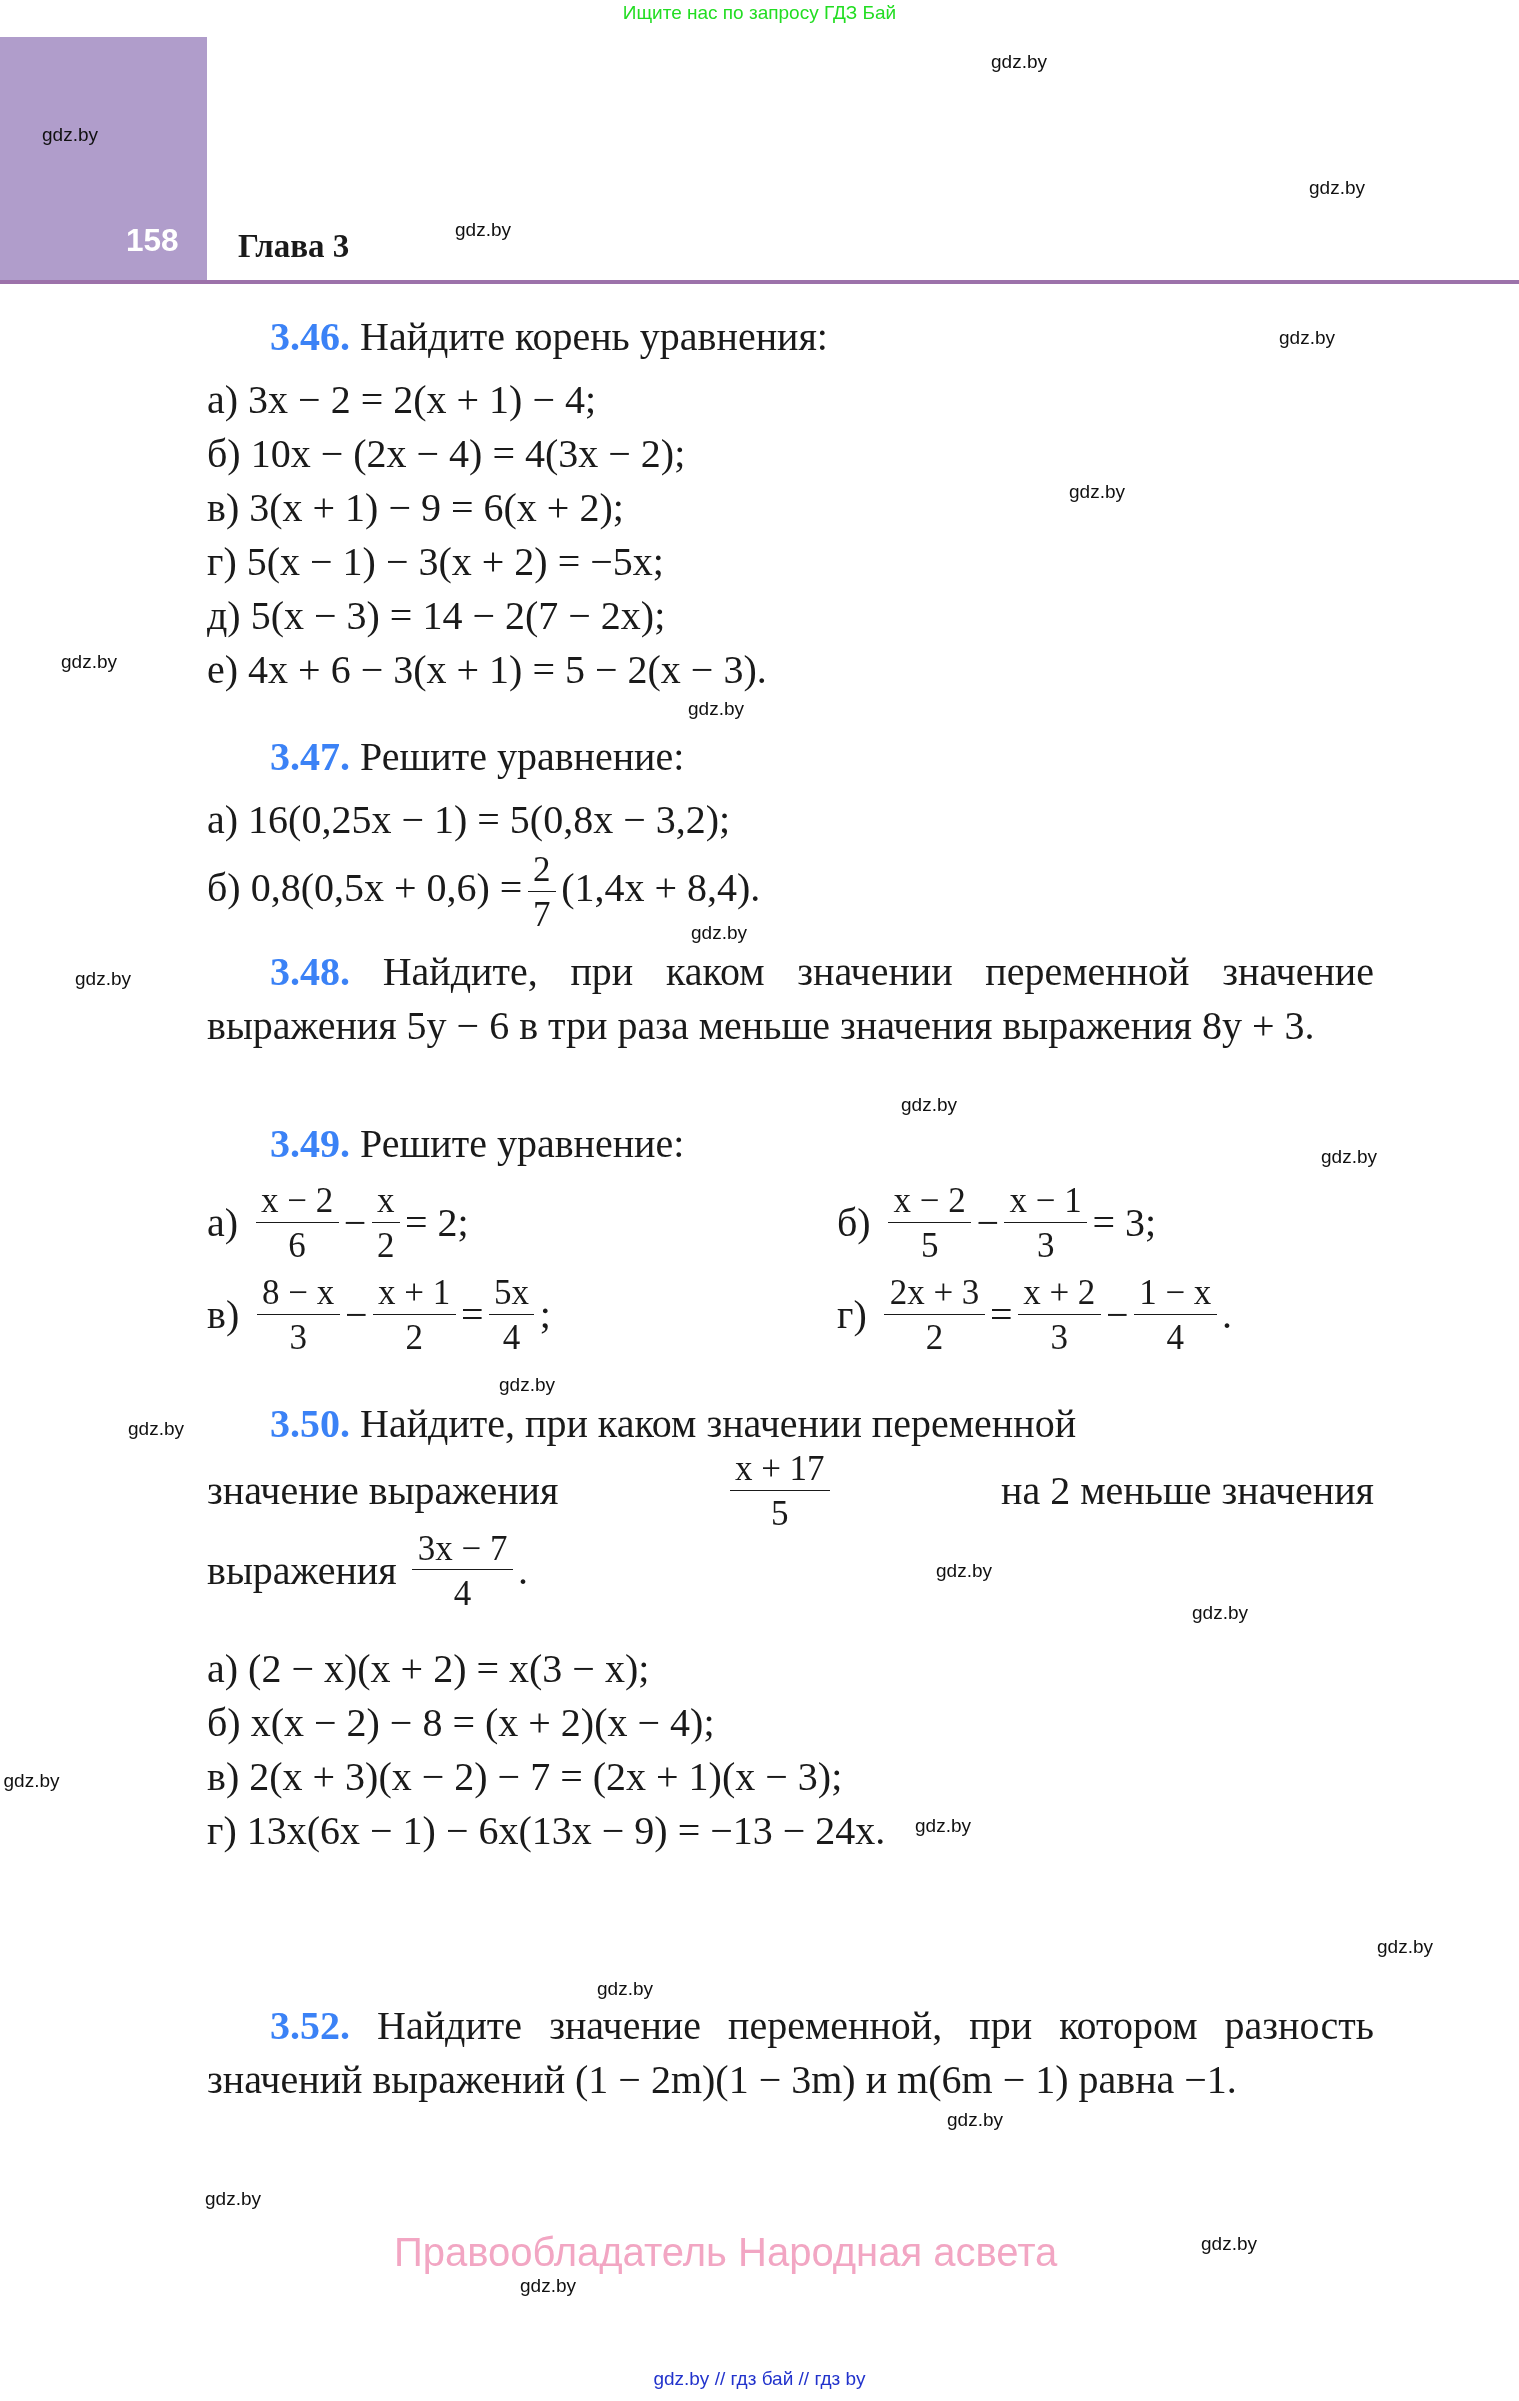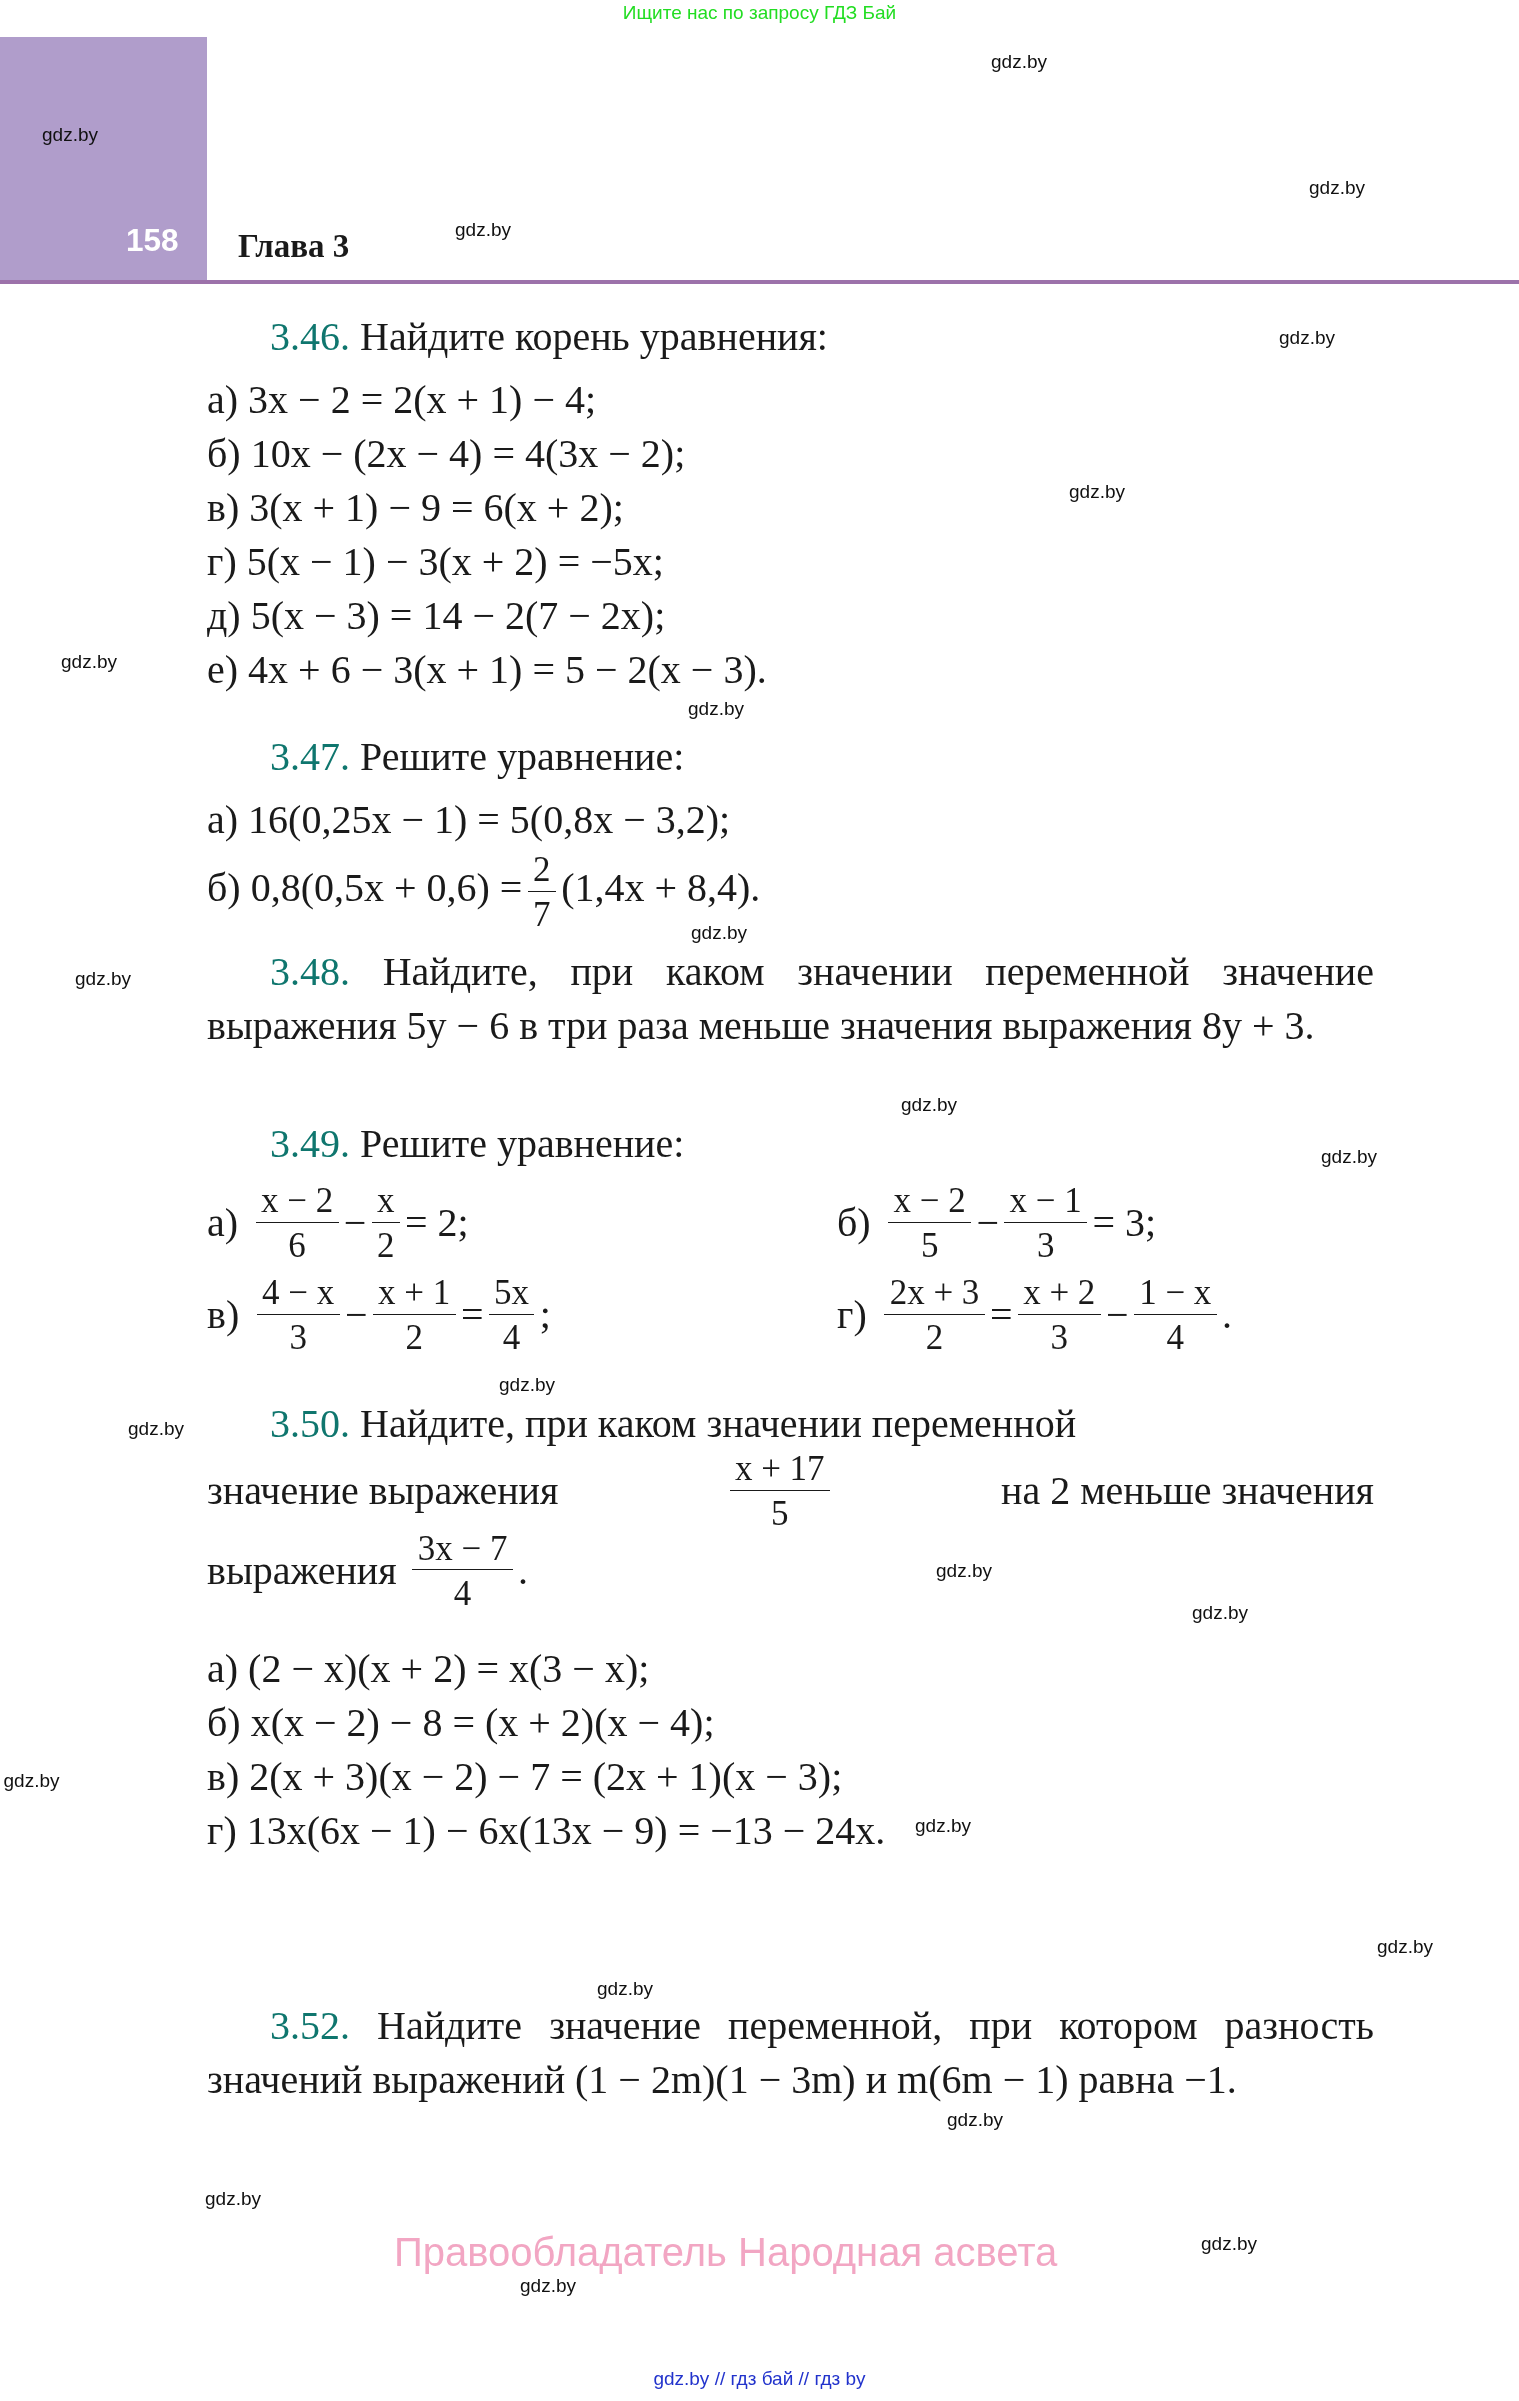--- a/index.html
+++ b/index.html
@@ -12,21 +12,21 @@
   .rule { left:0; top:280px; width:1519px; height:4.4px; background:#9c72aa; }
   .page-num { left:126px; top:222px; font-family:"Liberation Sans",sans-serif;
               font-weight:bold; font-size:31.5px; color:#ffffff; }
   .chapter { left:238px; top:228px; font-weight:bold; font-size:33px; color:#1a1a1a;text-align:center; }
   .wm { font-family:Liberation Sans, sans-serif; font-size:19px; color:#111; }
   .wm-pink { font-family:"Liberation Sans",sans-serif; font-size:40px; color:#f2a6c3; }
   .footer { font-family:Liberation Sans, sans-serif; font-size:19px; color:#2233cc; }
 
   .content { left:207px; width:1167px; font-size:40px; line-height:54px; }
   .ex-head { text-indent:63px; text-align:justify; }
-  .ex-num { color:#0f766e; font-weight:normal; }
+  .ex-num { color:#3b82f6; font-weight:bold; }
   .item { white-space:nowrap; }
   .frac { display:inline-block; vertical-align:middle; text-align:center; margin:0 5.3px; line-height:1; }
   .frac .n { display:block; padding:0 5.3px 3.5px; border-bottom:1.8px solid #1a1a1a; font-size:35px; }
   .frac .d { display:block; padding-top:5.3px; font-size:35px; }
   .grid2 { display:grid; grid-template-columns:630px 537px; row-gap:12.3px; }
   .cell { display:flex; align-items:center; white-space:nowrap; }
   .cell .lbl { margin-right:12.3px; }
 </style>
 </head>
 <body>
@@ -109,21 +109,21 @@
         <span>−</span>
         <span class="frac">
           <span class="n">x − 1</span>
           <span class="d">3</span>
         </span>
         <span>= 3;</span>
       </div>
     <div class="cell">
         <span class="lbl">в)</span>
         <span class="frac">
-          <span class="n">4 − x</span>
+          <span class="n">8 − x</span>
           <span class="d">3</span>
         </span>
         <span>−</span>
         <span class="frac">
           <span class="n">x + 1</span>
           <span class="d">2</span>
         </span>
         <span>=</span>
         <span class="frac">
           <span class="n">5x</span>

